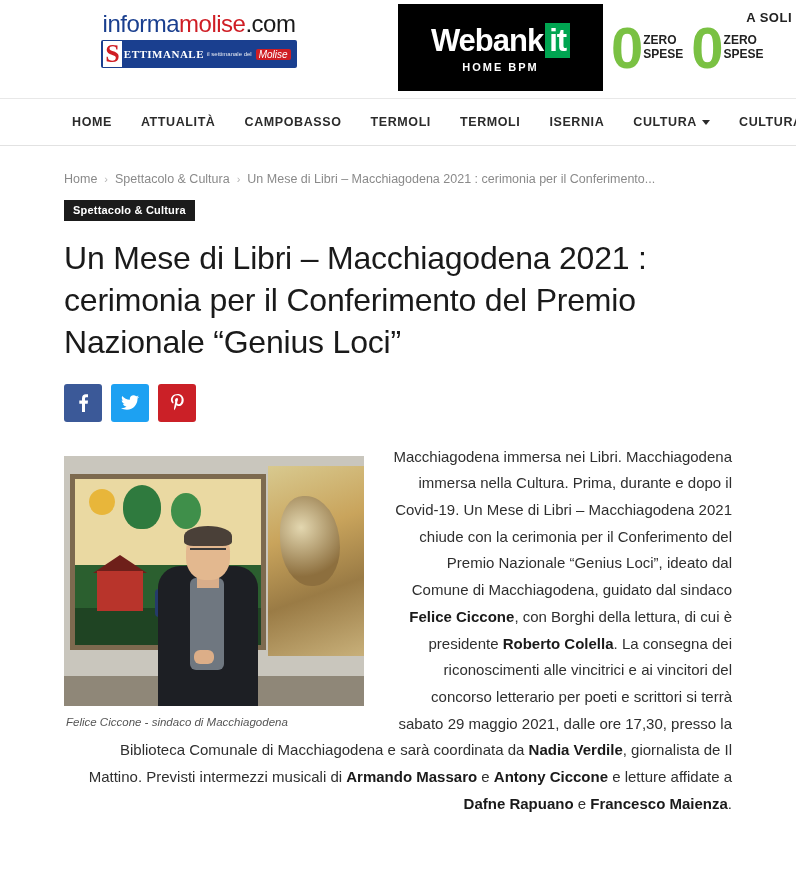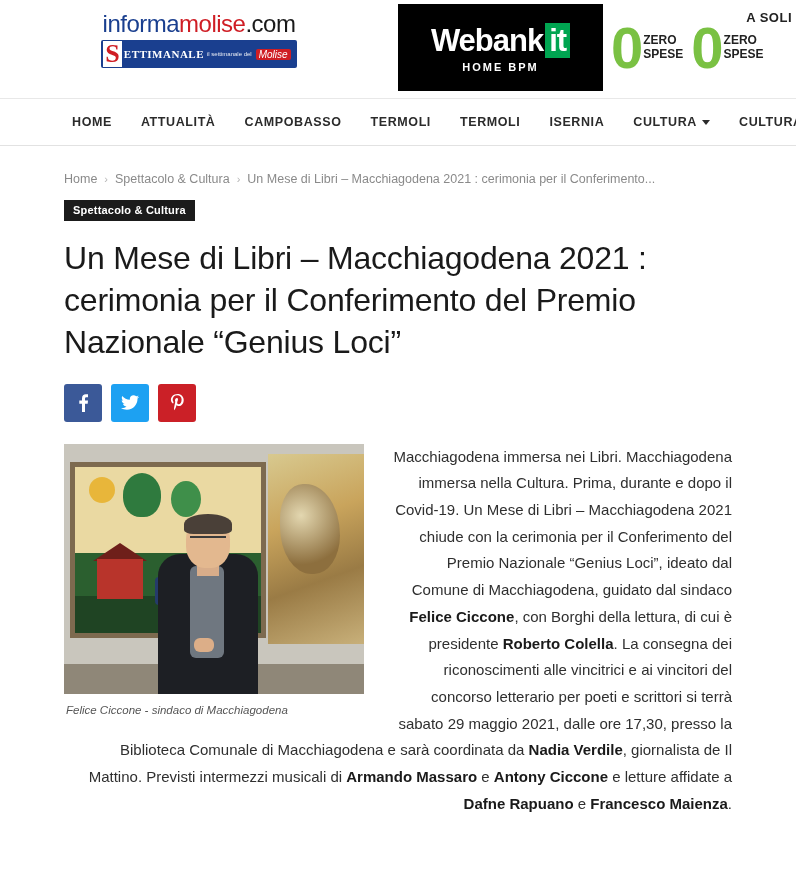--- a/index.html
+++ b/index.html
@@ -214,21 +214,21 @@
   .sb-pi { background: #cb2027; }
   .share-btn svg { display: block; }
 
   .article-body {
     margin-top: 22px;
     position: relative;
   }
   .figure {
     float: left;
     width: 300px;
-    margin: 0 24px 6px 0;
+    margin: 12px 24px 6px 0;
   }
   .photo {
     width: 300px; height: 250px;
     position: relative;
     overflow: hidden;
     background: #b9b8b3;
   }
   .caption {
     font-size: 11.5px;
     font-style: italic;

